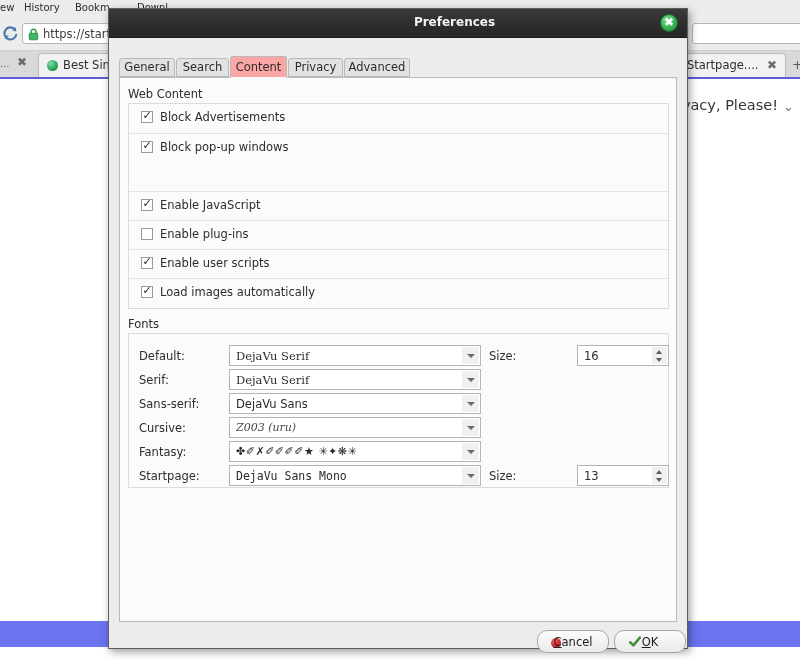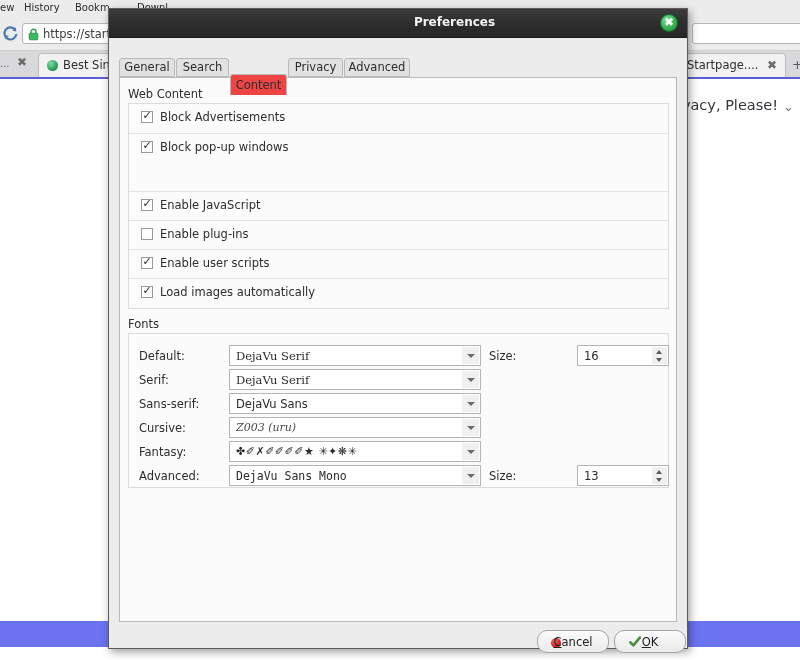--- a/index.html
+++ b/index.html
@@ -236,23 +236,23 @@
     border-bottom: 1px solid #b9b9b9;
     border-radius: 3px 3px 0 0;
     box-sizing: border-box;
     font-size: 11.5px;
     color: #2d2d2d;
     text-align: center;
     line-height: 17px;
     cursor: pointer;
   }
   .ptab.active {
-    top: 18px;
+    top: 0px;
     height: 22px;
-    background: #ef4444;
+    background: #fca5a5;
     border-bottom: 1px solid #fbfbfb;
     line-height: 20px;
     z-index: 5;
   }
 
   .panel {
     position: absolute;
     left: 10px; top: 39px;
     width: 558px; height: 545px;
     background: #fbfbfb;
@@ -618,21 +618,21 @@
             <span class="flabel">Fantasy:</span>
             <div class="combo">
               <span class="combo-val fantasy">✤✐✗✐✐✐✐★ ✳✦❋✳</span>
               <span class="combo-arrow">
                   <i></i>
                 </span>
             </div>
           </div>
 
           <div class="frow" style="top:130px">
-            <span class="flabel">Advanced:</span>
+            <span class="flabel">Startpage:</span>
             <div class="combo">
               <span class="combo-val mono">DejaVu Sans Mono</span>
               <span class="combo-arrow">
                   <i></i>
                 </span>
             </div>
             <span class="sizelabel">Size:</span>
             <div class="spin">
               <span class="spin-val">13</span>
               <span class="spin-btns">

